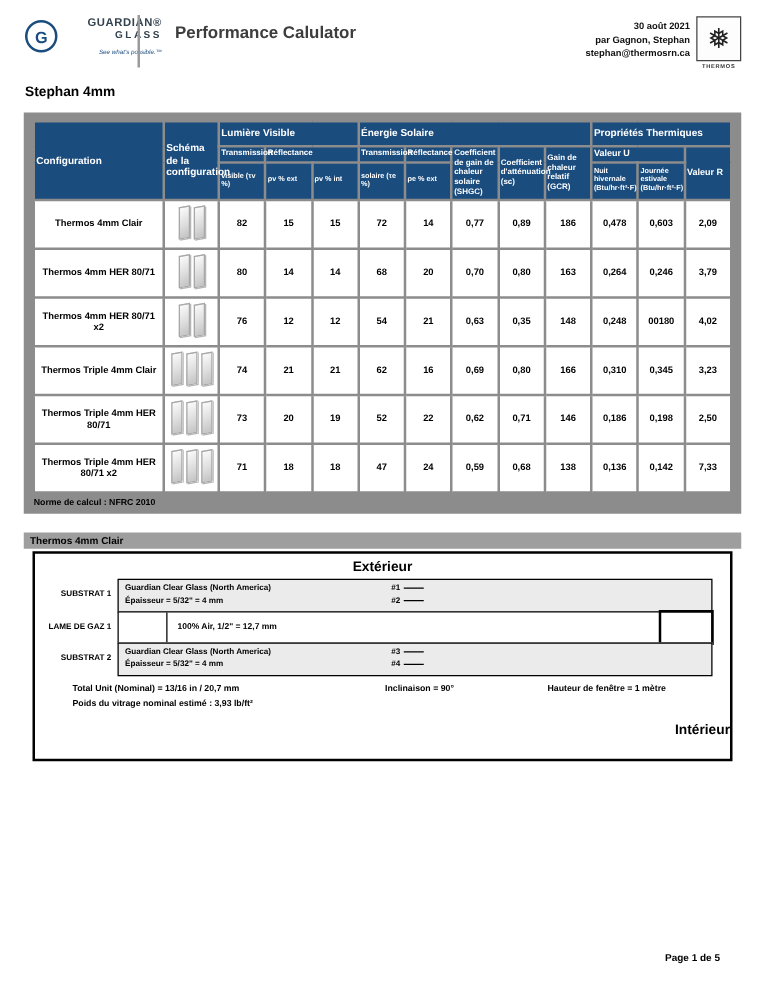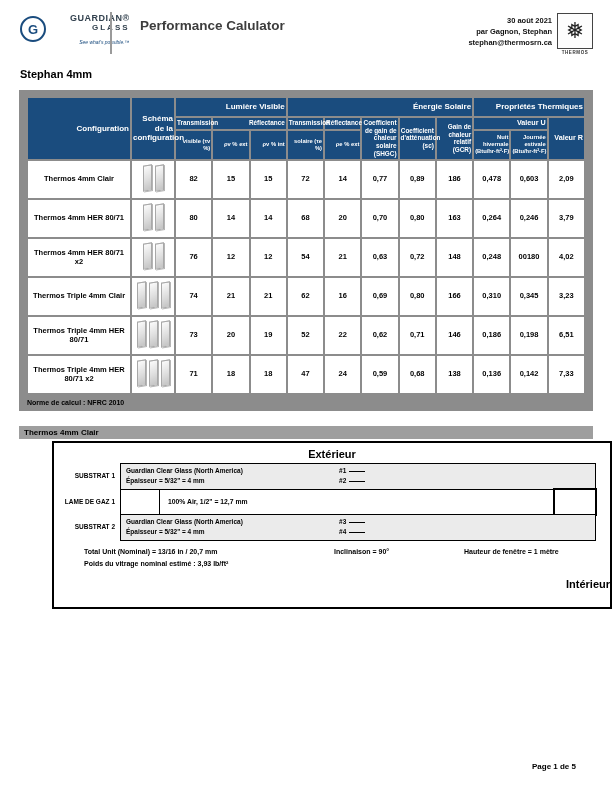--- a/index.html
+++ b/index.html
@@ -27,39 +27,39 @@
 
   
   .doc-heading{position:absolute;left:20px;top:68px;font-size:11px;font-weight:bold;}
 
   
   .tbl-panel{position:absolute;left:19px;top:90px;width:574px;background:#8c8c8c;
              padding:6px 7px 0 7px;box-sizing:border-box;}
   table.perf{width:100%;border-collapse:collapse;table-layout:fixed;}
   table.perf col.c-cfg{width:104px;}  table.perf col.c-sch{width:44px;}
   table.perf th{background:#1a4c7e;color:#fff;border:2px solid #8c8c8c;
-                text-align:right;vertical-align:middle;padding:1px 1px;
+                text-align:left;vertical-align:middle;padding:1px 1px;
                 font-weight:bold;font-size:6.4px;line-height:1.2;}
   table.perf tr.h-a th{font-size:8px;height:16px;}
   table.perf th.big{font-size:7.2px;}
   table.perf tr.h-c th{font-size:5.8px;height:26px;}
   table.perf td{background:#fff;border:2px solid #8c8c8c;text-align:center;
                 vertical-align:middle;font-size:7.5px;font-weight:bold;height:37px;
                 padding:0 2px;line-height:1.25;}
   td.cfg{font-size:7.3px;}
   .pane{display:inline-block;width:7px;height:24px;margin:0 1.5px;
         background:linear-gradient(160deg,#fbfbfb 0%,#dedede 55%,#c3c3c3 100%);
         border:1px solid #a8a8a8;box-shadow:1px 1px 0 #b5b5b5;transform:skewY(-10deg);}
   .tbl-note{font-size:7px;font-weight:bold;color:#000;padding:4px 1px 5px 1px;}
 
   
   .detail-bar{position:absolute;left:19px;top:426px;width:574px;height:13px;background:#9e9e9e;
               font-size:8px;font-weight:bold;line-height:13px;padding-left:5px;box-sizing:border-box;}
   .detail-box{position:absolute;left:26px;top:441px;width:560px;height:168px;
-              border:2px solid #000;box-sizing:border-box;background:#fff;margin-left:26px;}
+              border:2px solid #000;box-sizing:border-box;background:#fff;}
   .ext-label{text-align:center;font-size:11px;font-weight:bold;margin-top:5px;}
   .stack{margin:4px 14px 0 8px;}
   .srow{display:flex;align-items:stretch;margin-top:-1px;}
   .srow .lab{width:58px;text-align:right;font-size:6.5px;font-weight:bold;line-height:1.3;
              display:flex;align-items:center;justify-content:flex-end;padding-right:5px;box-sizing:border-box;}
   .srow .bx{flex:1;border:1.5px solid #000;position:relative;box-sizing:border-box;}
   .bx.glass{background:#ebebeb;padding:2px 5px;font-size:6.5px;font-weight:bold;line-height:1.6;}
   .marker-stack{position:absolute;left:46%;top:2px;font-size:6.5px;font-weight:bold;line-height:1.6;}
   .mline{display:inline-block;width:16px;border-top:1.2px solid #000;vertical-align:middle;margin-left:3px;}
   .bx.gas{background:#fff;display:flex;align-items:stretch;height:26px;}
@@ -182,21 +182,21 @@
           </tr>
           <tr>
             <td class="cfg">Thermos 4mm HER 80/71 x2</td>
             <td><span class="pane"></span><span class="pane"></span></td>
             <td>76</td>
             <td>12</td>
             <td>12</td>
             <td>54</td>
             <td>21</td>
             <td>0,63</td>
-            <td>0,72</td>
+            <td>0,35</td>
             <td>148</td>
             <td>0,248</td>
             <td>00180</td>
             <td>4,02</td>
           </tr>
           <tr>
             <td class="cfg">Thermos Triple 4mm Clair</td>
             <td><span class="pane"></span><span class="pane"></span><span class="pane"></span></td>
             <td>74</td>
             <td>21</td>
@@ -216,21 +216,21 @@
             <td>73</td>
             <td>20</td>
             <td>19</td>
             <td>52</td>
             <td>22</td>
             <td>0,62</td>
             <td>0,71</td>
             <td>146</td>
             <td>0,186</td>
             <td>0,198</td>
-            <td>6,51</td>
+            <td>2,50</td>
           </tr>
           <tr>
             <td class="cfg">Thermos Triple 4mm HER 80/71 x2</td>
             <td><span class="pane"></span><span class="pane"></span><span class="pane"></span></td>
             <td>71</td>
             <td>18</td>
             <td>18</td>
             <td>47</td>
             <td>24</td>
             <td>0,59</td>

